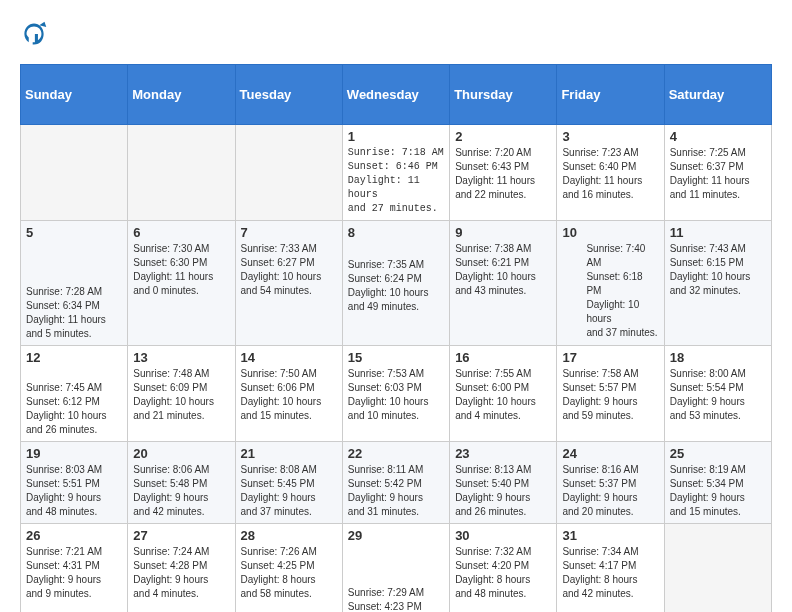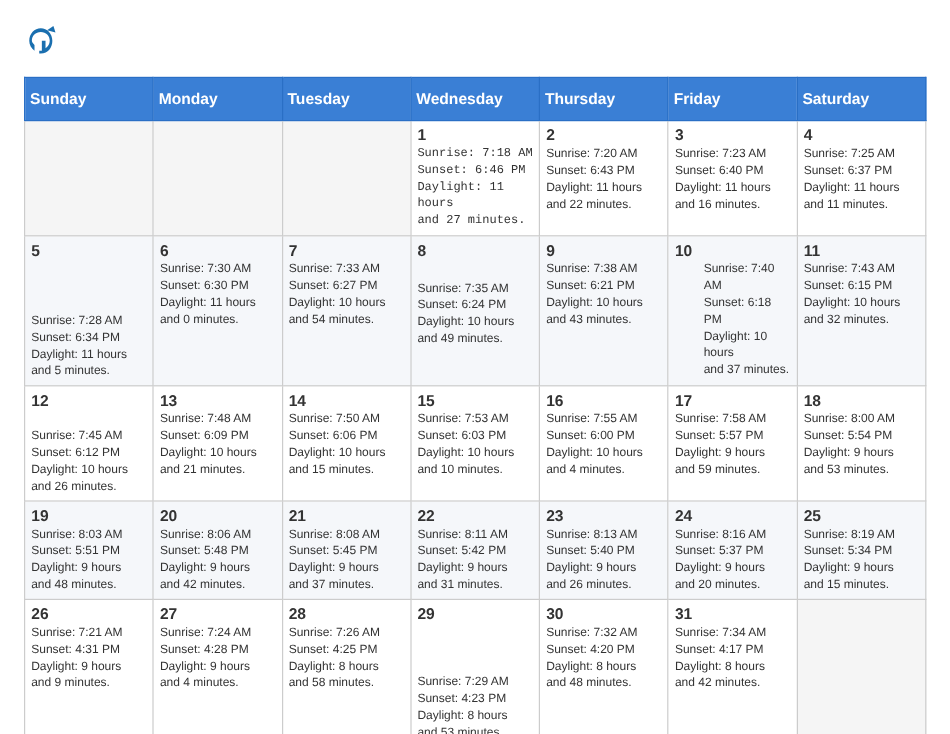--- a/index.html
+++ b/index.html
@@ -56,21 +56,21 @@
     .calendar {
       width: 100%;
       border-collapse: collapse;
       border: 1px solid #ccc;
     }
     .calendar th {
       background-color: #3a7fd5;
       color: white;
       font-size: 13px;
       font-weight: bold;
-      padding: 10px 4px;
+      padding: 22px 4px;
       text-align: left;
       border: 1px solid #2a6fc5;
     }
     .calendar td {
       vertical-align: top;
       border: 1px solid #ccc;
       padding: 4px 5px;
       width: 107px;
       min-height: 80px;
       background: #fff;

